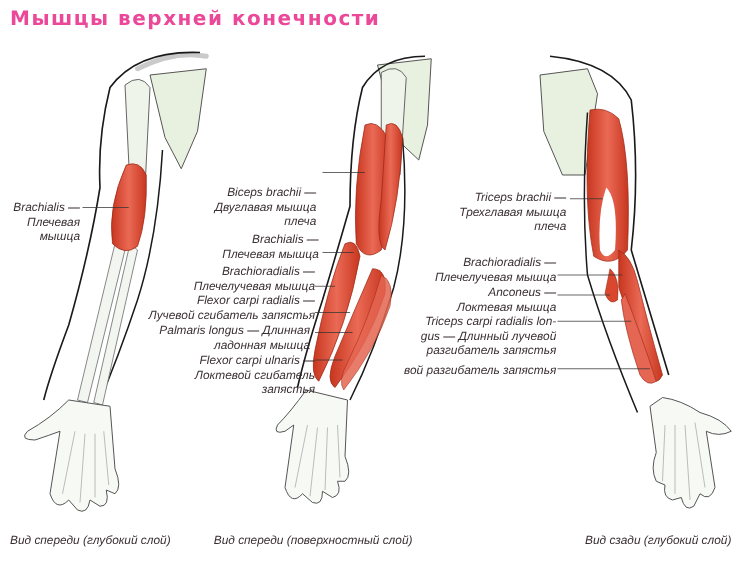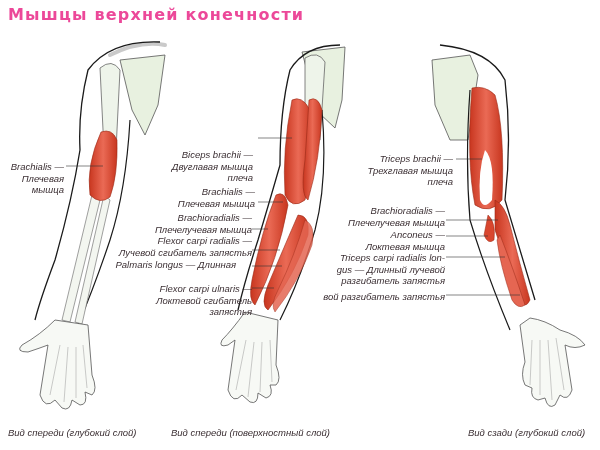--- a/index.html
+++ b/index.html
@@ -120,22 +120,23 @@
   <div>Плечевая мышца</div>
 </div>
 <div class="lbl" style="right:348px; top:212px;">
   <div>Brachioradialis —</div>
   <div>Плечелучевая мышца</div>
 </div>
 <div class="lbl" style="right:348px; top:235px;">
   <div>Flexor carpi radialis —</div>
   <div>Лучевой сгибатель запястья</div>
 </div>
-<div class="lbl" style="right:364px; top:259px;margin-left:35px;">
+<div class="lbl" style="right:352px; top:259px;margin-left:35px;">
   <div>Palmaris longus — Длинная</div>
+  <div>ладонная мышца</div>
 </div>
 <div class="lbl" style="right:348px; top:283px;">
   <div>Flexor carpi ulnaris —</div>
   <div>Локтевой сгибатель</div>
   <div>запястья</div>
 </div>
 
 <div class="lbl" style="right:147px; top:153px;">
   <div>Triceps brachii —</div>
   <div>Трехглавая мышца</div>

